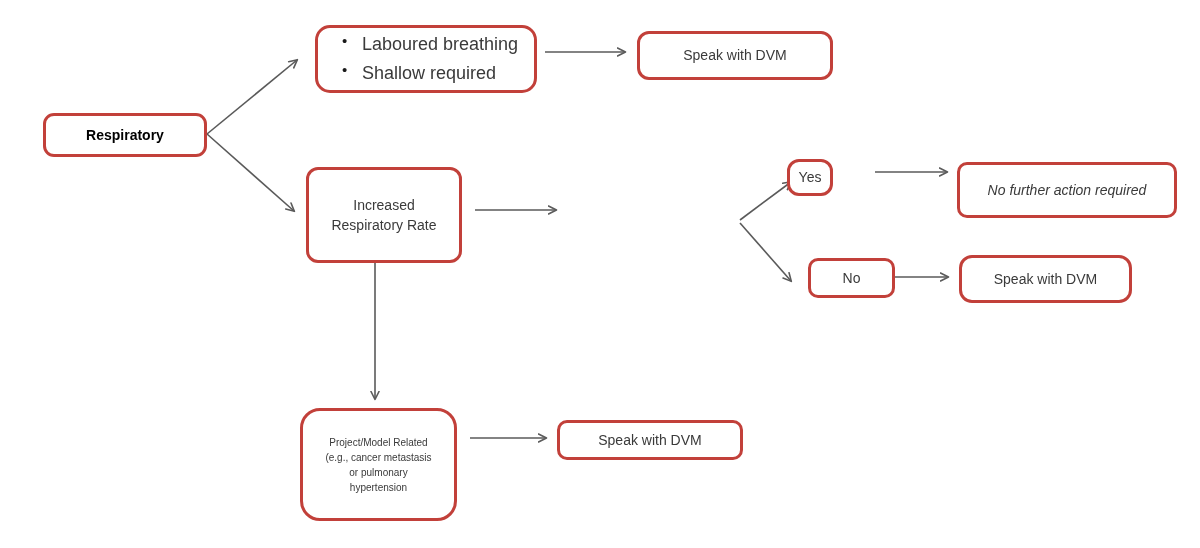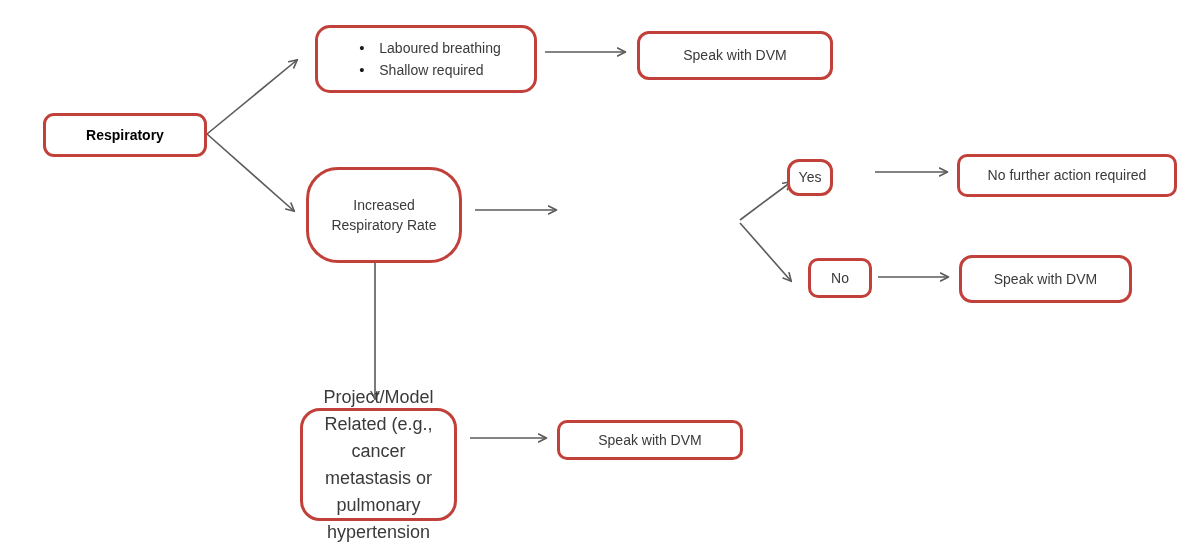--- a/index.html
+++ b/index.html
@@ -21,34 +21,34 @@
     border:3px solid var(--box-border);
     display:flex;align-items:center;justify-content:center;
     text-align:center;font-size:14px;line-height:1.45;color:var(--text);
   }
   .lbl{display:block;}
   .bold{font-weight:700;color:var(--title-text);font-size:14px;}
 
   .n-respiratory{left:43px;top:113px;width:164px;height:44px;border-radius:11px;}
   .n-symptoms{left:315px;top:25px;width:222px;height:68px;border-radius:15px;}
   .n-speak-top{left:637px;top:31px;width:196px;height:49px;border-radius:12px;}
-  .n-increased{left:306px;top:167px;width:156px;height:96px;border-radius:32px;font-size:14px;}
+  .n-increased{left:306px;top:167px;width:156px;height:96px;border-radius:12px;font-size:14px;}
   .n-increased .lbl{width:118px;}
   .n-place-cage{left:568px;top:153px;width:169px;height:152px;border-radius:26px;font-size:13.5px;line-height:1.58;}
   .n-place-cage .lbl{width:128px;}
   .n-yes{left:787px;top:159px;width:46px;height:37px;border-radius:12px;}
-  .n-no{left:808px;top:258px;width:64px;height:40px;border-radius:10px;}
-  .n-no-action{left:957px;top:154px;width:220px;height:43px;border-radius:10px;}
+  .n-no{left:808px;top:258px;width:87px;height:40px;border-radius:10px;}
+  .n-no-action{left:957px;top:162px;width:220px;height:56px;border-radius:10px;font-style:italic;}
   .n-speak-mid{left:959px;top:255px;width:173px;height:48px;border-radius:13px;}
-  .n-project{left:300px;top:408px;width:157px;height:113px;border-radius:20px;font-size:18px;line-height:1.5;}
+  .n-project{left:300px;top:408px;width:157px;height:113px;border-radius:20px;font-size:10px;line-height:1.5;}
   .n-project .lbl{width:110px;}
   .n-speak-bottom{left:557px;top:420px;width:186px;height:40px;border-radius:10px;}
 
   .n-symptoms ul{list-style:none;margin:0;padding:0;}
-  .n-symptoms li{position:relative;text-align:left;padding-left:28px;line-height:1.6;font-size:14px;}
+  .n-symptoms li{position:relative;text-align:left;padding-left:28px;line-height:1.6;font-size:18px;}
   .n-symptoms li::before{content:"\2022";position:absolute;left:8px;top:-1px;font-size:15px;color:#1a1a1a;}
 </style>
 </head>
 <body>
 
 <div class="canvas">
 
   <svg class="edges" width="1200" height="548" viewBox="0 0 1200 548" fill="none">
     <defs>
       <marker id="arrowhead" markerUnits="userSpaceOnUse" markerWidth="14" markerHeight="14" refX="8.5" refY="5" orient="auto">

